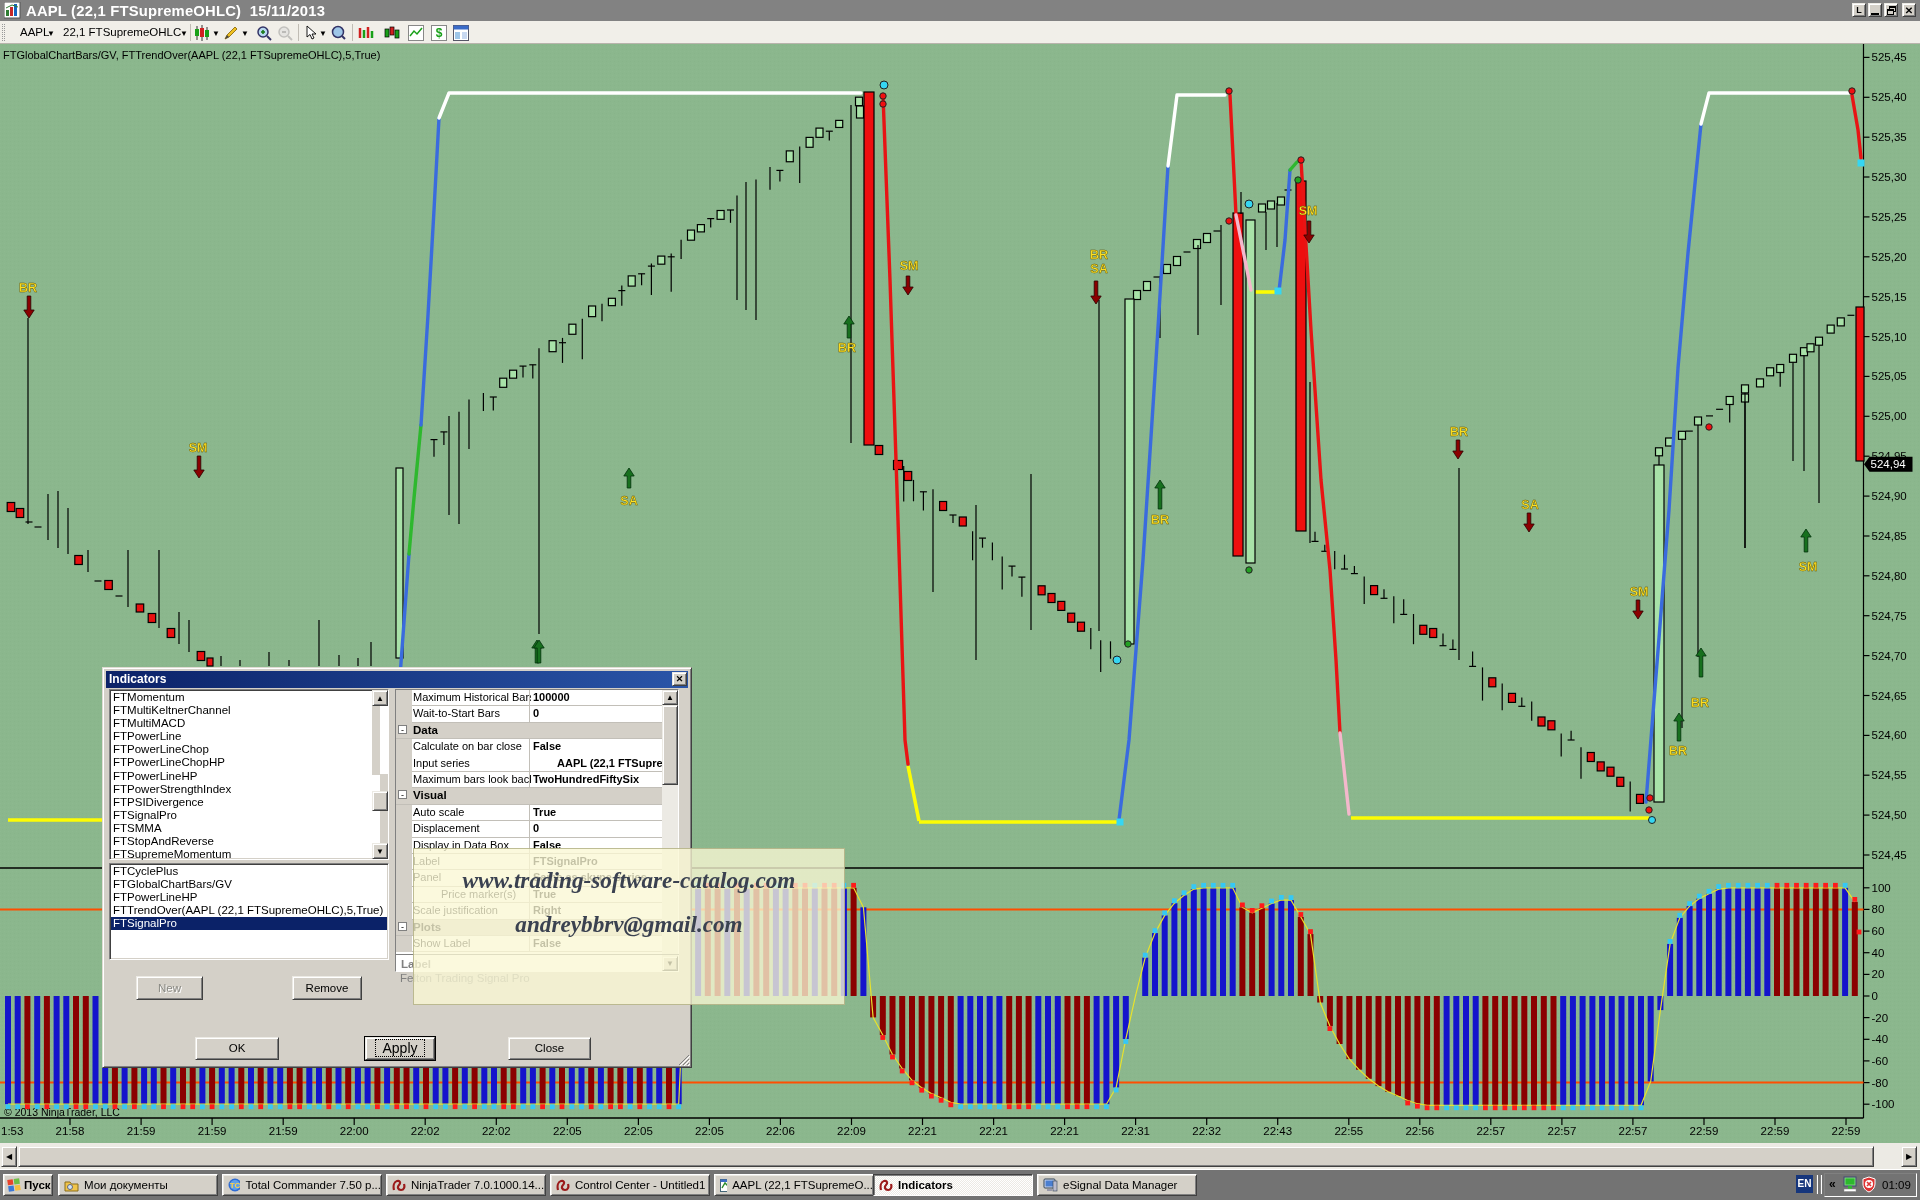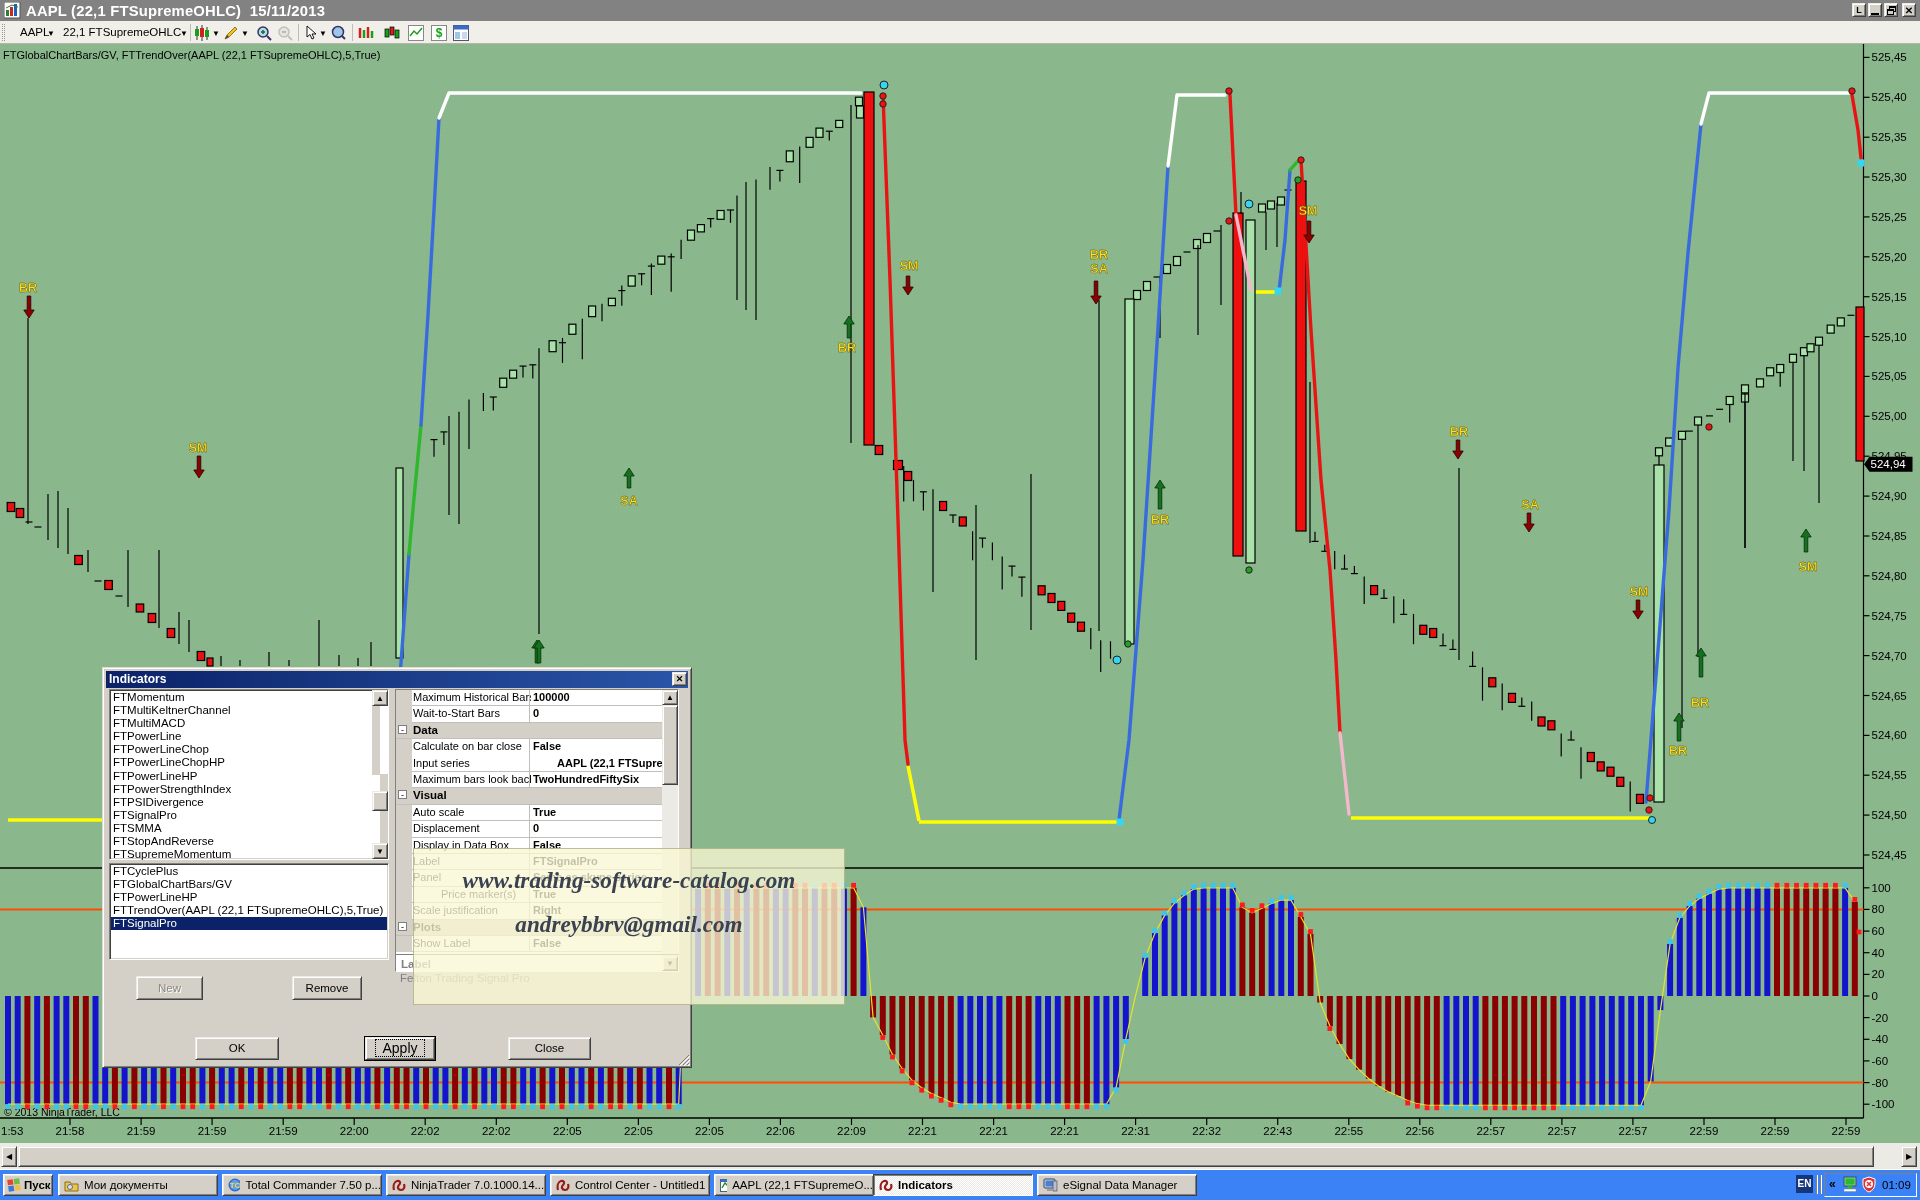--- a/index.html
+++ b/index.html
@@ -1035,21 +1035,21 @@
 <div class="abs" style="left:413px;top:848px;width:432px;height:157px;background:rgba(250,247,212,0.78);border:1px solid rgba(150,148,100,0.6);"></div>
 <div class="abs" style="left:413px;top:848px;width:432px;height:157px;font-family:'Liberation Serif',serif;font-weight:bold;font-style:italic;color:#3A4150;text-align:center;">
 <div style="margin-top:19px;font-size:23.2px;">www.trading-software-catalog.com</div>
 <div style="margin-top:17px;font-size:23.2px;">andreybbrv@gmail.com</div>
 </div>
 <div class="abs" style="left:0;top:1143px;width:1920px;height:26px;background:#ECEAE4;">
 <div class="abs btn" style="left:1px;top:3px;width:16px;height:21px;font-size:8px;text-align:center;line-height:20px;">◀</div>
 <div class="abs btn" style="left:18px;top:3px;width:1856px;height:21px;"></div>
 <div class="abs btn" style="left:1901px;top:3px;width:16px;height:21px;font-size:8px;text-align:center;line-height:20px;">▶</div>
 </div>
-<div class="abs" style="left:0;top:1169px;width:1920px;height:31px;background:#3b82f6;border-top:1px solid #fff;padding-left:12px;">
+<div class="abs" style="left:0;top:1169px;width:1920px;height:31px;background:#737373;border-top:1px solid #fff;padding-left:12px;">
     <div class="abs tbtn" style="left:3px;top:4px;width:50px;height:22px;font-weight:bold;font-size:11.5px;padding-left:3px;gap:3px;">
 <svg width="14" height="14" viewBox="0 0 14 14">
         <g transform="rotate(-8 7 7)">
           <rect x="1" y="1" width="5.5" height="5.5" fill="#E8432C"></rect>
           <rect x="7.5" y="1" width="5.5" height="5.5" fill="#6DBE45"></rect>
           <rect x="1" y="7.5" width="5.5" height="5.5" fill="#3B78D8"></rect>
           <rect x="7.5" y="7.5" width="5.5" height="5.5" fill="#F5BD41"></rect>
         </g>
       </svg>Пуск</div>
     <div class="abs tbtn" style="left:58px;top:4px;width:160px;height:22px;">

